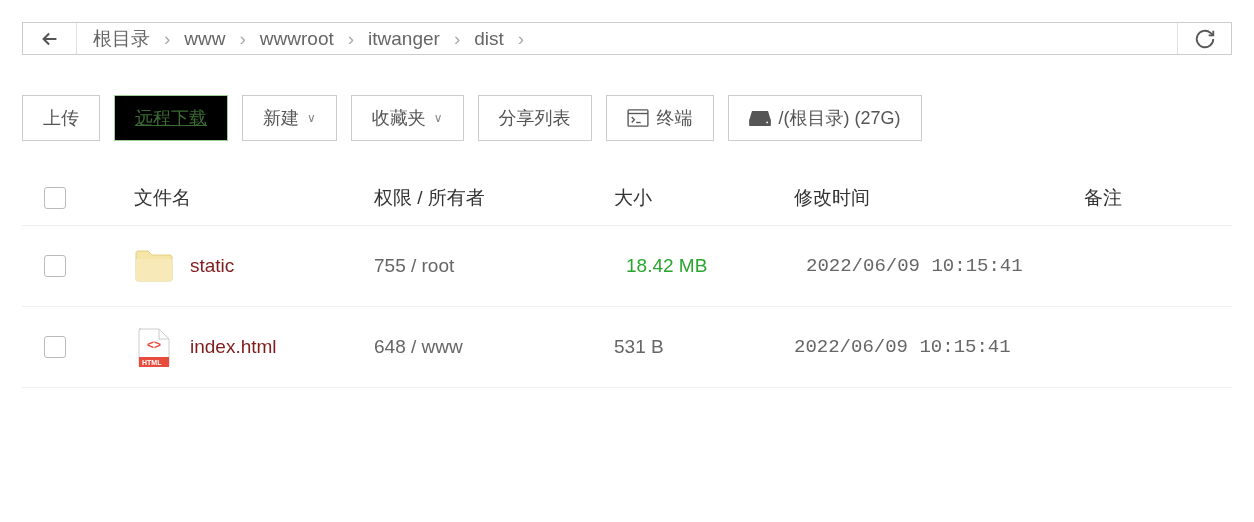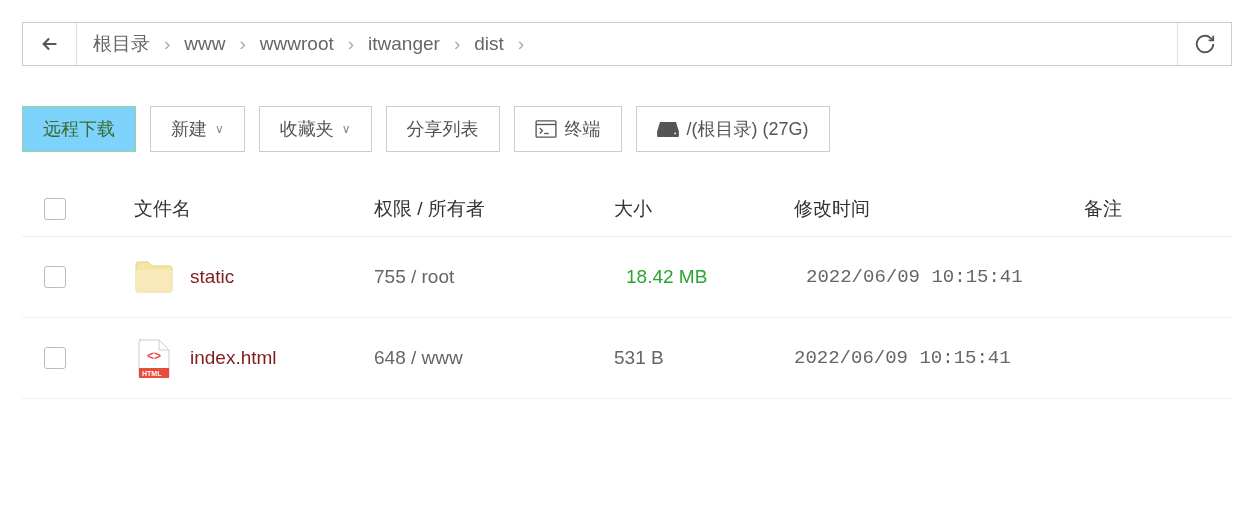--- a/index.html
+++ b/index.html
@@ -1,29 +1,29 @@
 <!DOCTYPE html>
 <html><head>
 <meta charset="utf-8">
 <style>
 * { box-sizing: border-box; margin: 0; padding: 0; }
 body { font-family: -apple-system, BlinkMacSystemFont, "Segoe UI", "Microsoft YaHei", sans-serif; font-size: 18px; color: #555; background: #fff; padding: 22px; }
 
-.breadcrumb-bar { display: flex; align-items: stretch; border: 1px solid #ccc; height: 44px; margin-bottom: 40px; }
+.breadcrumb-bar { display: flex; align-items: stretch; border: 1px solid #ccc; height: 33px; margin-bottom: 40px; }
 .back-btn { width: 54px; display: flex; align-items: center; justify-content: center; border-right: 1px solid #e0e0e0; cursor: pointer; }
 .back-btn svg { width: 22px; height: 22px; }
 .crumbs { flex: 1; display: flex; align-items: center; padding-left: 10px; gap: 4px; font-size: 19px; color: #666; }
 .crumb { padding: 0 6px; cursor: pointer; }
 .sep { color: #aaa; padding: 0 4px; }
 .refresh-btn { width: 54px; display: flex; align-items: center; justify-content: center; border-left: 1px solid #e0e0e0; cursor: pointer; }
 .refresh-btn svg { width: 22px; height: 22px; }
 
 .toolbar { display: flex; gap: 14px; margin-bottom: 30px; }
 .tbtn { border: 1px solid #ccc; background: #fff; padding: 10px 20px; font-size: 18px; color: #555; cursor: pointer; display: flex; align-items: center; gap: 8px; }
-.tbtn.green { background: #7dd3fc; border-color: #9fcf96; color: #3a6b33; }
+.tbtn.green { background: #000000; border-color: #9fcf96; color: #3a6b33; text-decoration: underline; }
 .caret { font-size: 12px; color: #888; }
 
 .table { width: 100%; }
 .thead { display: flex; align-items: center; border-bottom: 1px solid #eee; padding: 14px 0; font-size: 19px; color: #333; font-weight: 500; }
 .trow { display: flex; align-items: center; border-bottom: 1px solid #f0f0f0; padding: 20px 0; font-size: 19px; color: #666; }
 .col-check { width: 80px; padding-left: 22px; }
 .col-name { width: 240px; display: flex; align-items: center; gap: 16px; margin-left: 32px; }
 .col-perm { width: 240px; }
 .col-size { width: 180px; }
 .col-time { width: 290px; font-family: Liberation Mono, monospace; }
@@ -60,20 +60,23 @@
     </div>
   <div class="refresh-btn">
     <svg viewBox="0 0 24 24" fill="none" stroke="#555" stroke-width="2">
         <path d="M21 12a9 9 0 1 1-3-6.7L21 8"></path>
         <path d="M21 3v5h-5"></path>
       </svg>
   </div>
 </div>
 
 <div class="toolbar">
+  <button class="tbtn">
+      <span>上传</span>
+    </button>
   <button class="tbtn green">
       <span>远程下载</span>
     </button>
   <button class="tbtn">
       <span>新建</span>
       <span class="caret">∨</span>
     </button>
   <button class="tbtn">
       <span>收藏夹</span>
       <span class="caret">∨</span>

